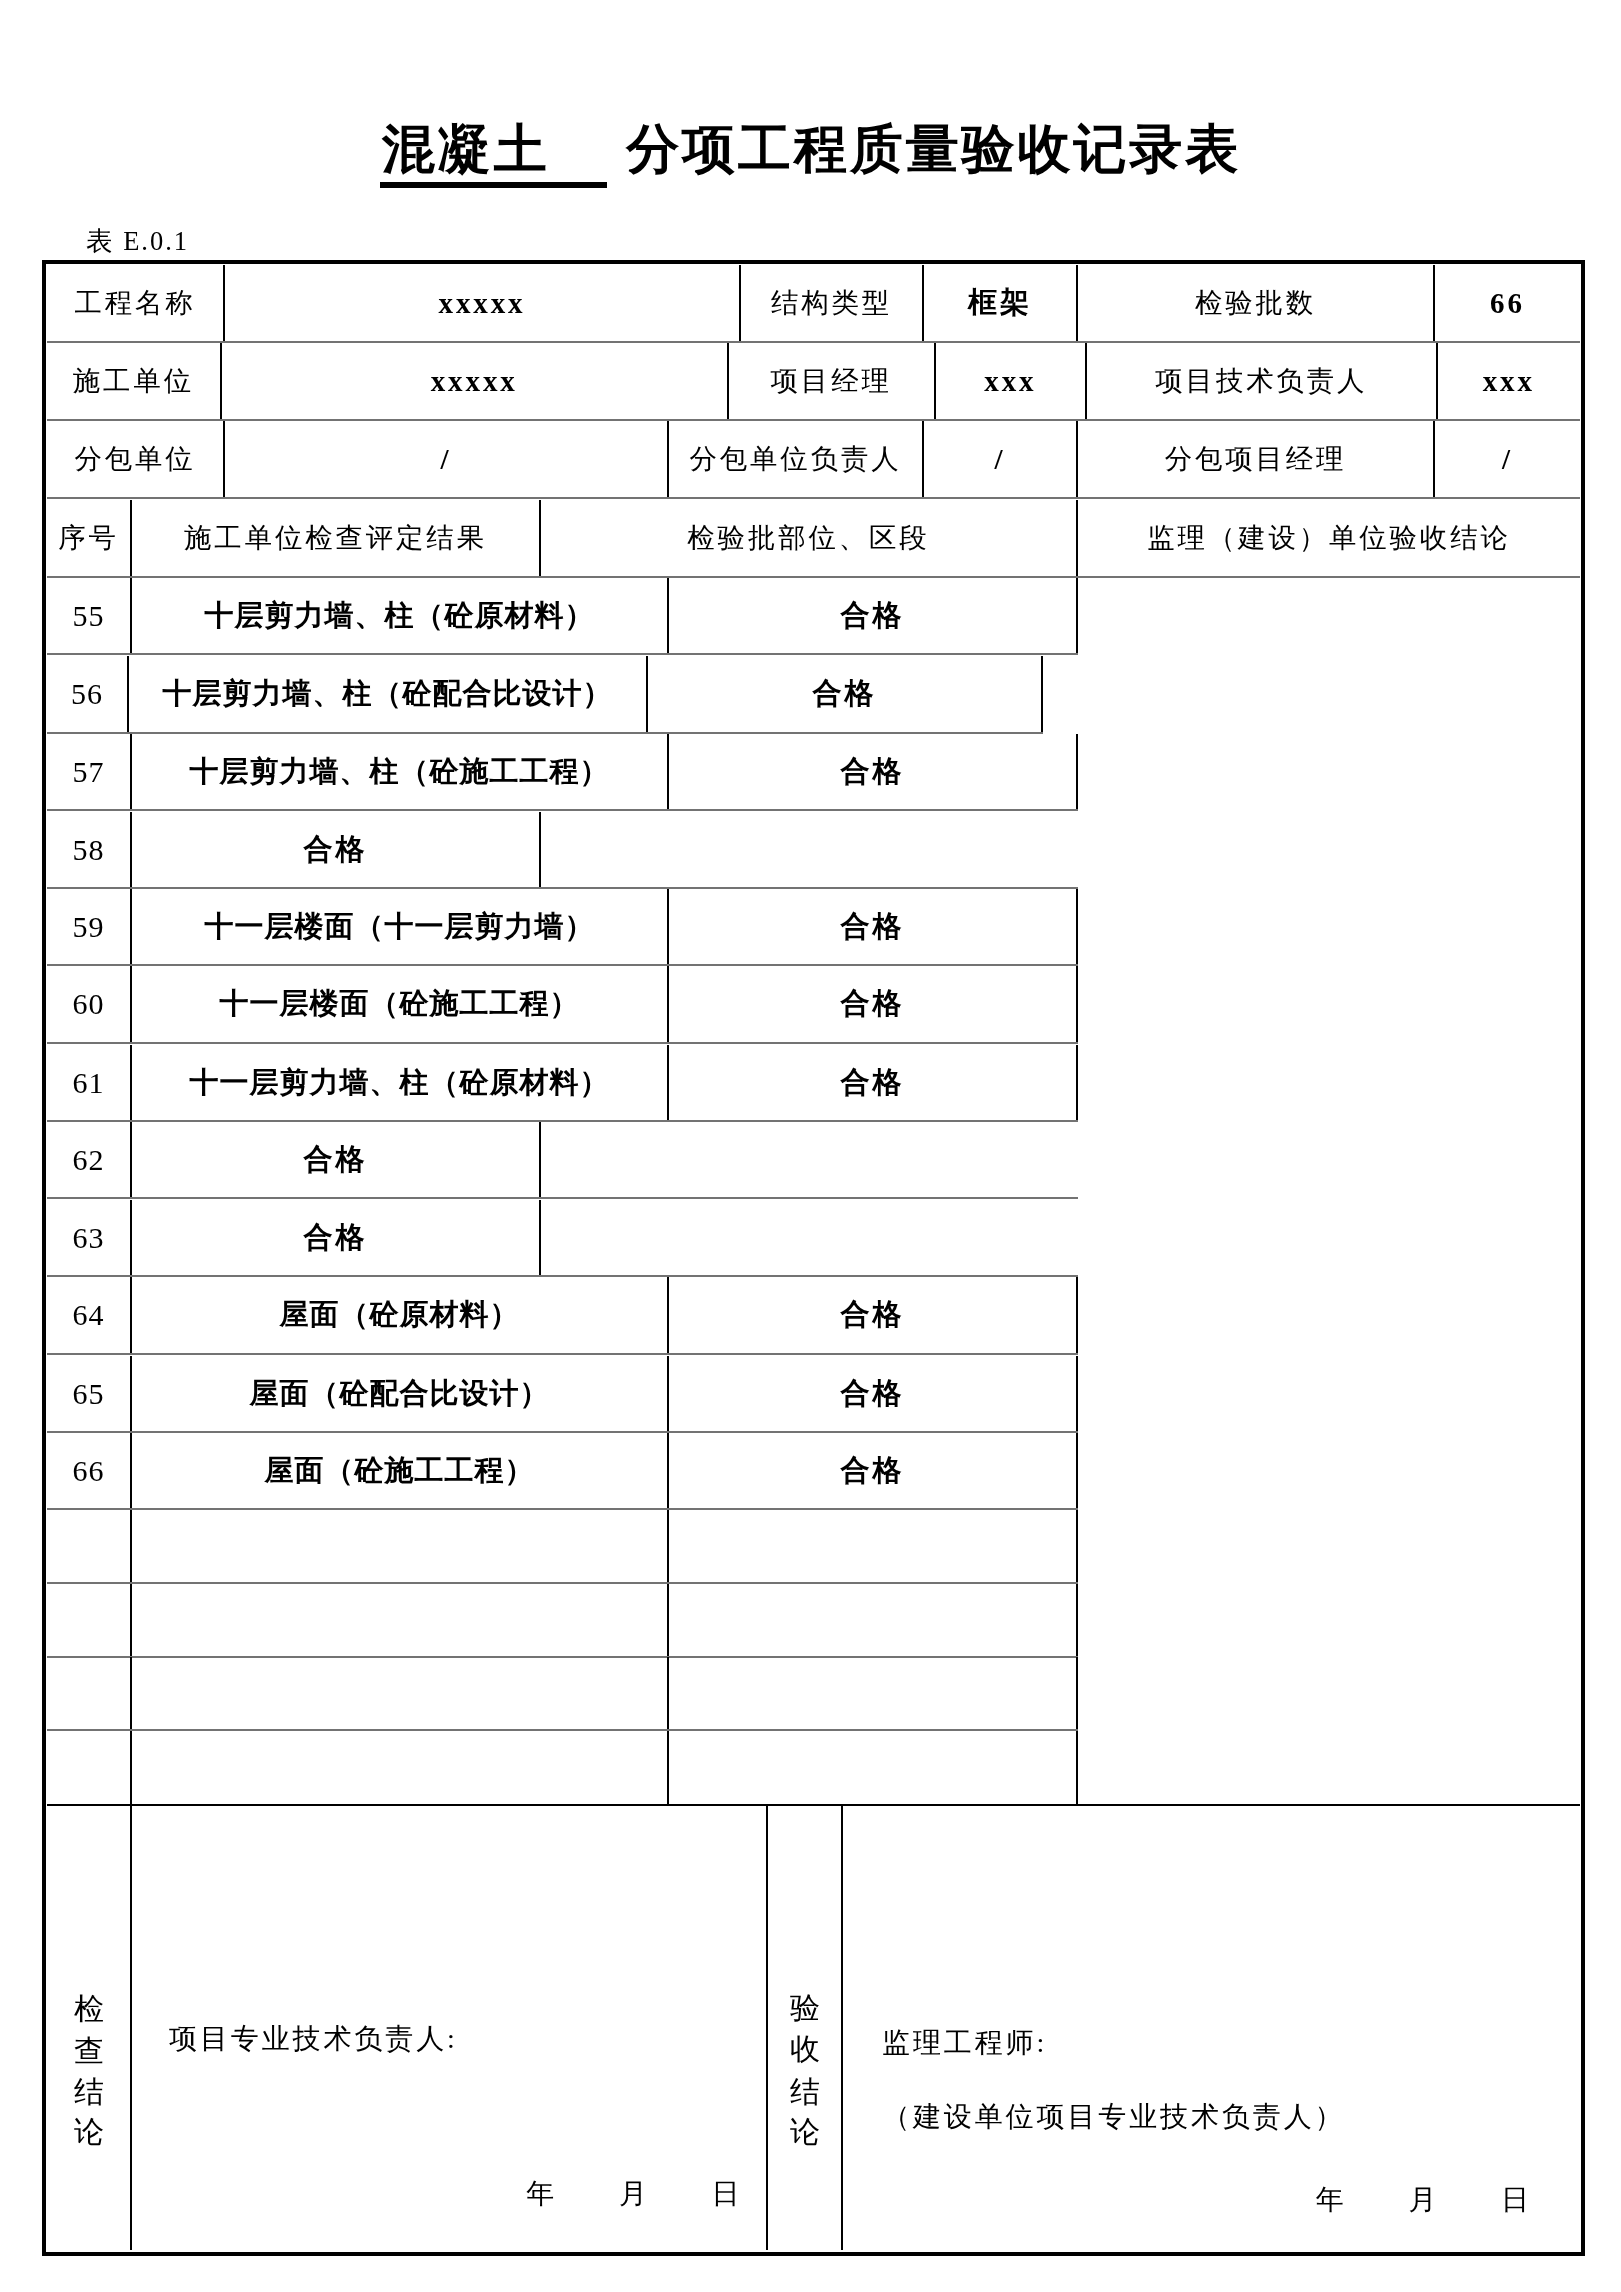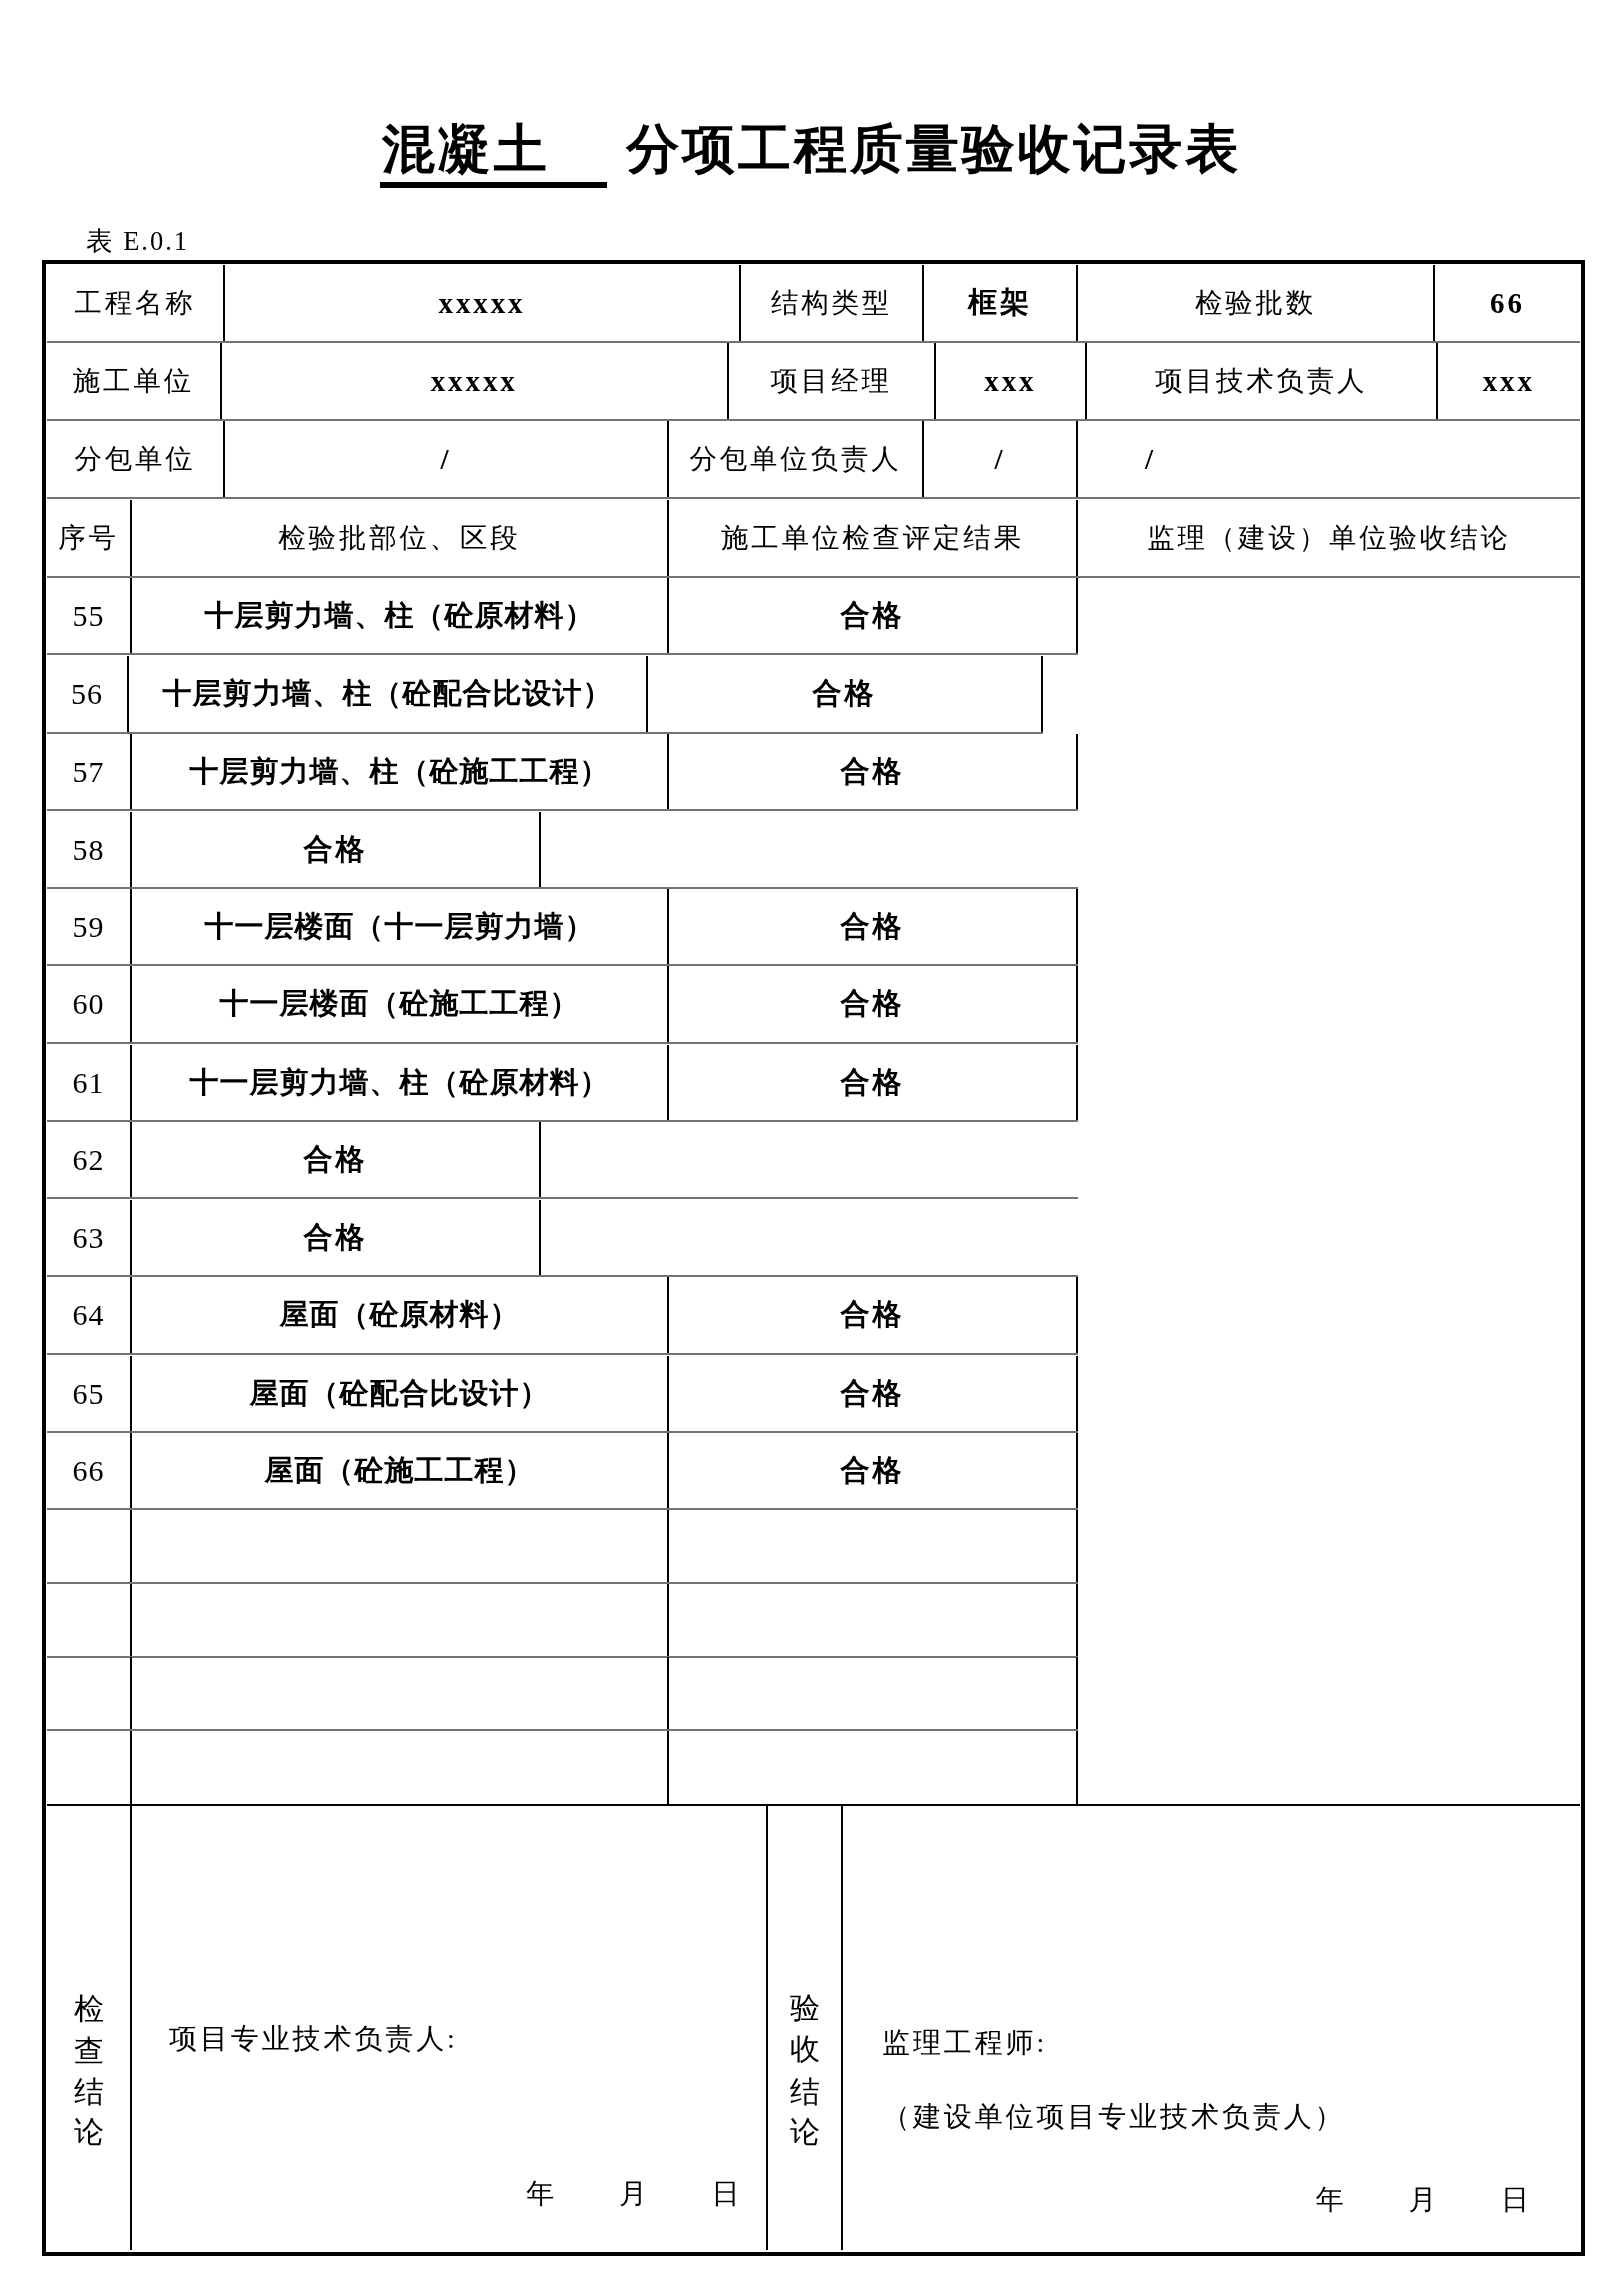--- a/index.html
+++ b/index.html
@@ -62,27 +62,28 @@
     <div class="cell br value" style="width:154px">xxx</div>
     <div class="cell br label" style="width:357px">项目技术负责人</div>
     <div class="cell value" style="width:145px">xxx</div>
   </div>
 
   <div class="row" style="left:47px;top:421px;width:1533px;height:78px">
     <div class="cell br label" style="width:178px">分包单位</div>
     <div class="cell br value" style="width:444px">/</div>
     <div class="cell br label" style="width:255px">分包单位负责人</div>
     <div class="cell br value" style="width:154px">/</div>
+    <div class="cell br label" style="width:357px">分包项目经理</div>
     <div class="cell value" style="width:145px">/</div>
   </div>
 
   <div class="row" style="left:47px;top:500px;width:1533px;height:78px">
     <div class="cell br label" style="width:85px">序号</div>
+    <div class="cell br label" style="width:409px">施工单位检查评定结果</div>
     <div class="cell br label" style="width:537px">检验批部位、区段</div>
-    <div class="cell br label" style="width:409px">施工单位检查评定结果</div>
     <div class="cell label" style="width:502px">监理（建设）单位验收结论</div>
   </div>
 
   <div class="row" style="left:47px;top:578px;width:1031px;height:77px">
     <div class="cell br num" style="width:85px">55</div>
     <div class="cell br loc" style="width:537px">十层剪力墙、柱（砼原材料）</div>
     <div class="cell br ok" style="width:409px">合格</div>
   </div>
   <div class="row" style="left:47px;top:656px;width:996px;height:78px">
     <div class="cell br num" style="width:85px">56</div>

